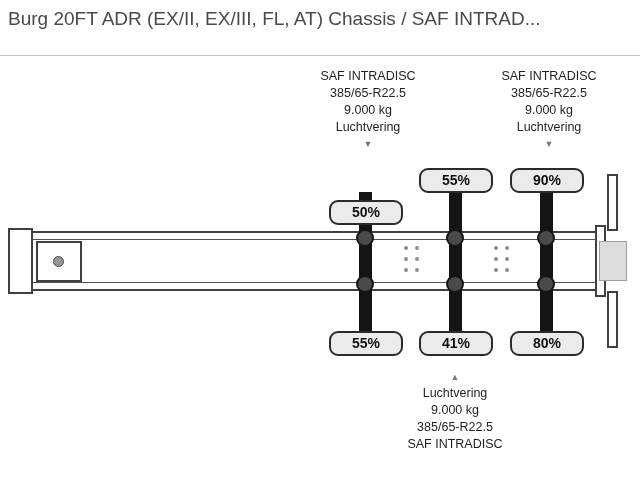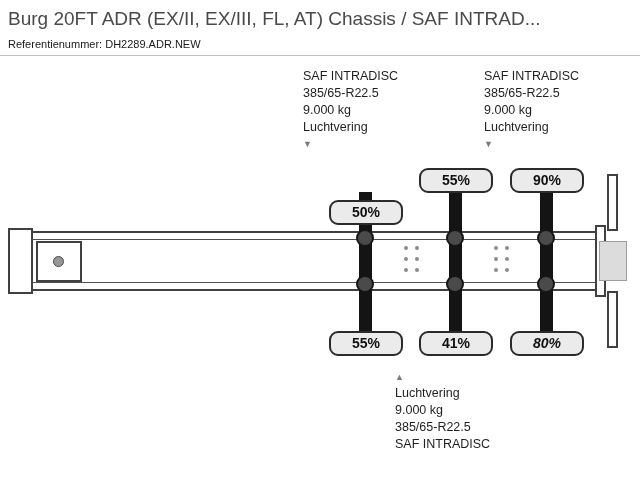--- a/index.html
+++ b/index.html
@@ -33,21 +33,21 @@
 
   .divider {
     position: absolute;
     left: 0; top: 55px; width: 640px; height: 0;
     border-top: 1px solid #c2c2c2;
   }
 
   .spec {
     position: absolute;
     width: 130px;
-    text-align: left;
+    text-align: center;
     font-size: 12.5px;
     line-height: 17px;
     color: #1f1f1f;
   }
   .spec .arrow {
     font-size: 9px;
     line-height: 12px;
     color: #7a7a7a;
     margin-top: 2px;
     margin-bottom: 2px;
@@ -130,21 +130,20 @@
     text-align: center;
     line-height: 21px;
   }
 </style>
 </head>
 <body>
 
 <div class="page">
 
   <div class="title">Burg 20FT ADR (EX/II, EX/III, FL, AT) Chassis / SAF INTRAD...</div>
-  <div class="ref">Referentienummer: DH2289.ADR.NEW</div>
   <div class="divider"></div>
 
   <div class="spec" style="left:303px; top:68px;">
     <div>SAF INTRADISC</div>
     <div>385/65-R22.5</div>
     <div>9.000 kg</div>
     <div>Luchtvering</div>
     <div class="arrow">▼</div>
   </div>
 
@@ -197,21 +196,21 @@
     <div class="hub" style="left:446px; top:275px;"></div>
     <div class="pct-box" style="left:419px; top:168px;">55%</div>
     <div class="pct-box" style="left:419px; top:331px;">41%</div>
   </div>
 
   <div>
     <div class="axle-bar" style="left:540px;"></div>
     <div class="hub" style="left:537px; top:229px;"></div>
     <div class="hub" style="left:537px; top:275px;"></div>
     <div class="pct-box" style="left:510px; top:168px;">90%</div>
-    <div class="pct-box" style="left:510px; top:331px;font-style:italic;">80%</div>
+    <div class="pct-box" style="left:510px; top:331px;">80%</div>
   </div>
 
   <div class="spec" style="left:395px; top:369px; width:120px;">
     <div class="arrow">▲</div>
     <div>Luchtvering</div>
     <div>9.000 kg</div>
     <div>385/65-R22.5</div>
     <div>SAF INTRADISC</div>
   </div>
 

